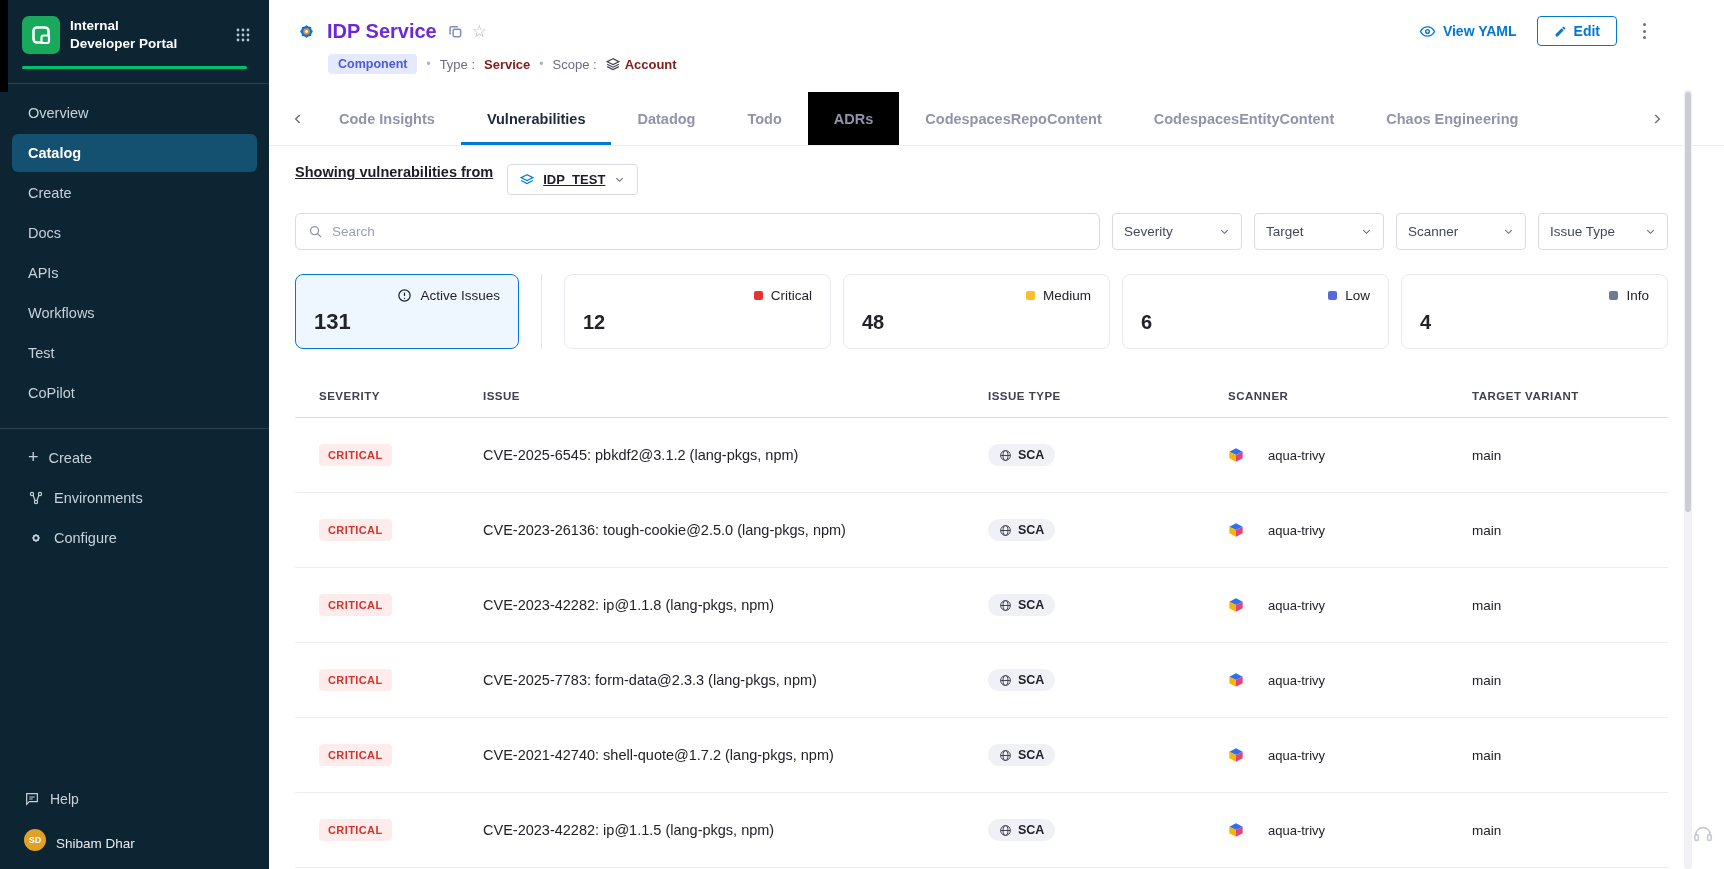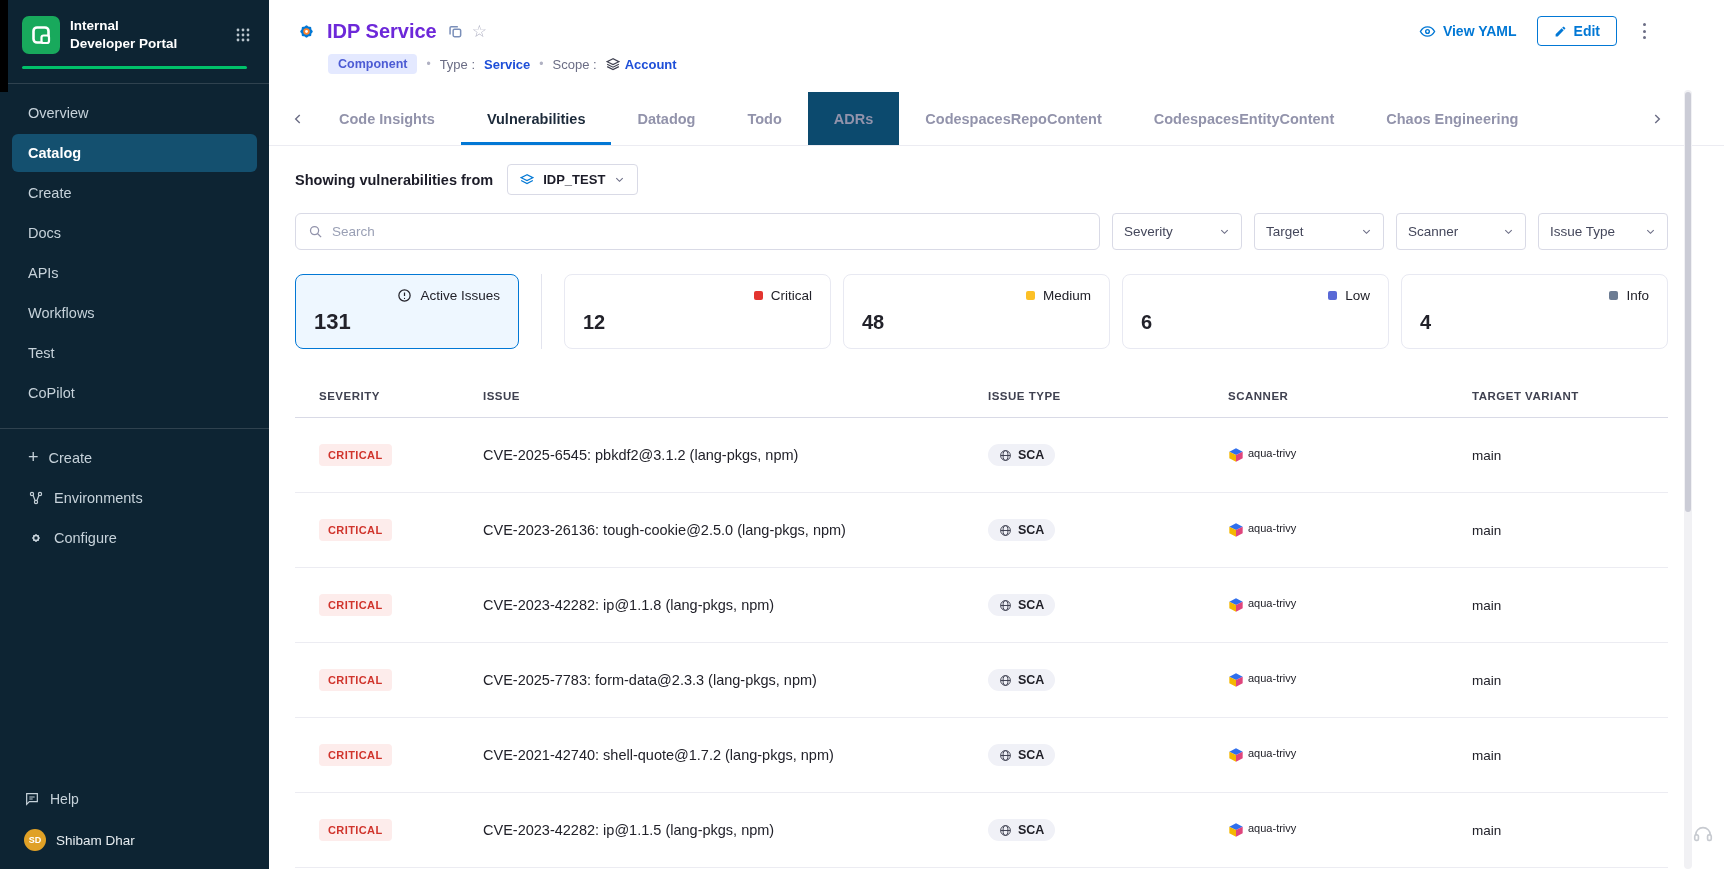--- a/index.html
+++ b/index.html
@@ -18,57 +18,57 @@
   .grid-btn { margin-left:auto; display:flex; cursor:pointer; padding:4px; }
   .green-line { height:3px; background:#00c16a; margin:2px 22px 0; border-radius:2px; }
   .side-divider { border-top:1px solid rgba(255,255,255,.14); margin:14px 0 6px; }
   .nav { padding:4px 12px 0; }
   .nav-item { height:38px; display:flex; align-items:center; gap:10px; padding:0 16px;
     border-radius:6px; font-size:14.5px; cursor:pointer; margin-bottom:2px; color:#c6d2da; }
   .nav-item.active { background:#14506f; color:#ffffff; font-weight:600; }
   .plus-glyph { font-size:18px; font-weight:400; line-height:1; margin-top:-2px; }
   .spacer { flex:1; }
   .help-row { display:flex; align-items:center; gap:10px; padding:10px 24px; font-size:14px; cursor:pointer; }
-  .user-row { display:flex; align-items:center; gap:10px; padding:12px 24px 18px; font-size:13.5px; color:#e6ecf0; cursor:pointer; }
+  .user-row { display:flex; align-items:flex-end; gap:10px; padding:12px 24px 18px; font-size:13.5px; color:#e6ecf0; cursor:pointer; }
   .avatar { width:22px; height:22px; border-radius:50%; background:#e0a126; color:#fff;
     font-size:9px; font-weight:700; display:flex; align-items:center; justify-content:center; flex-shrink:0; }
 
   
   .main { flex:1; display:flex; flex-direction:column; background:#fff; position:relative; overflow:hidden; }
   .header { padding:16px 72px 0 26px; }
   .title-row { display:flex; align-items:center; gap:9px; }
   .page-title { font-size:20px; font-weight:700; color:#6d28d9; margin-right:2px; }
   .icon-btn { display:flex; align-items:center; cursor:pointer; }
   .star-glyph { font-size:17px; color:#b0b1c3; line-height:1; cursor:pointer; }
   .header-actions { margin-left:auto; display:flex; align-items:center; gap:20px; }
   .view-yaml { display:flex; align-items:center; gap:7px; color:#0278d5; font-size:14px; font-weight:600; cursor:pointer; }
   .edit-btn { display:flex; align-items:center; gap:7px; border:1px solid #0278d5; color:#0278d5;
     background:#fff; border-radius:4px; padding:6px 16px; font-size:14px; font-weight:600; cursor:pointer; }
   .kebab { display:flex; flex-direction:column; align-items:center; padding:4px 6px; cursor:pointer; }
   .kebab i { width:3px; height:3px; border-radius:50%; background:#6b6d85; margin:1.6px 0; }
   .meta-row { display:flex; align-items:center; gap:9px; margin:8px 0 0 33px; font-size:13px; color:#6b6d85; }
   .chip { background:#e4e9ff; color:#4c5bd4; padding:3px 10px; border-radius:4px; font-size:12.5px; font-weight:600; }
   .meta-sep { color:#b0b1c3; font-size:12px; }
-  .meta-val { color:#1d4ed8; font-weight:600; }
+  .meta-val { color:#7f1d1d; font-weight:600; }
   .scope-group { display:flex; align-items:center; gap:5px; }
 
   
   .tabbar { position:relative; display:flex; align-items:stretch; border-bottom:1px solid #ececf2;
     margin-top:18px; height:54px; padding:0 64px 0 14px; overflow:hidden; white-space:nowrap; }
   .tab-chevron { width:30px; display:flex; align-items:center; justify-content:center; cursor:pointer; flex-shrink:0; }
   .tab-chevron.right { position:absolute; right:52px; top:0; height:100%; background:#fff; }
   .tab { padding:0 26px; display:flex; align-items:center; font-size:14.5px; font-weight:600;
     color:#9293ab; position:relative; flex-shrink:0; cursor:pointer; }
   .tab.active { color:#1c2a3a; }
   .tab.active::after { content:""; position:absolute; left:0; right:0; bottom:0; height:3px; background:#0278d5; }
-  .tab.hover-bg { background:#0c4a6e; }
+  .tab.hover-bg { background:#000000; }
 
   
   .content { padding:18px 56px 0 26px; flex:1; }
-  .showing-row { display:flex; align-items:center; gap:14px; }
+  .showing-row { display:flex; align-items:flex-start; gap:14px;text-decoration:underline; }
   .showing-label { font-size:14.5px; font-weight:700; color:#1c1c28; }
   .variant-select { display:flex; align-items:center; gap:9px; border:1px solid #d9dae6; border-radius:4px;
     padding:7px 12px; font-size:13px; font-weight:600; color:#1c1c28; background:#fff; cursor:pointer; }
   .filter-row { display:flex; gap:12px; margin-top:18px; }
   .search-box { flex:1; height:37px; border:1px solid #d9dae6; border-radius:6px;
     display:flex; align-items:center; gap:9px; padding:0 12px; background:#fff; }
   .search-box input { border:none; outline:none; flex:1; font-size:13.5px; color:#22222a;
     font-family:inherit; background:transparent; }
   .search-box input::placeholder { color:#9aa0b5; }
   .filter-select { width:130px; height:37px; border:1px solid #d9dae6; border-radius:4px; background:#fff;
@@ -91,21 +91,21 @@
   .t-head, .t-row { display:grid; grid-template-columns:164px 1fr 240px 244px 220px; align-items:center; }
   .t-head { border-bottom:1px solid #d9dae6; }
   .t-head > div { font-size:11.5px; font-weight:700; letter-spacing:.5px; color:#3f4150; padding:15px 0 15px 24px; }
   .t-row { min-height:75px; border-bottom:1px solid #ececf2; cursor:pointer; }
   .t-row > div { padding-left:24px; }
   .sev-badge { display:inline-block; background:#fdeceb; color:#d0342c; font-size:11px; font-weight:700;
     letter-spacing:.4px; padding:5px 9px; border-radius:4px; }
   .issue-text { font-size:14.5px; color:#22222a; }
   .type-chip { display:inline-flex; align-items:center; gap:6px; background:#f0f1f7; border-radius:12px;
     padding:4px 11px; font-size:12.5px; font-weight:600; color:#22222a; }
-  .scanner-cell { display:flex; gap:4px; font-size:11px; color:#22222a; }
+  .scanner-cell { display:flex; align-items:center; gap:24px; font-size:13px; color:#22222a; }
   .target-cell { font-size:13.5px; color:#22222a; }
 
   
   .scrollbar { position:absolute; right:32px; top:90px; bottom:0; width:8px; background:#f1f1f4; border-radius:4px; }
   .scroll-thumb { position:absolute; top:2px; left:1px; width:6px; height:420px; background:#cbccd6; border-radius:3px; cursor:pointer; }
   .corner-headset { position:absolute; right:10px; bottom:20px; opacity:.55; cursor:pointer; }
 </style>
 </head>
 <body>
 

